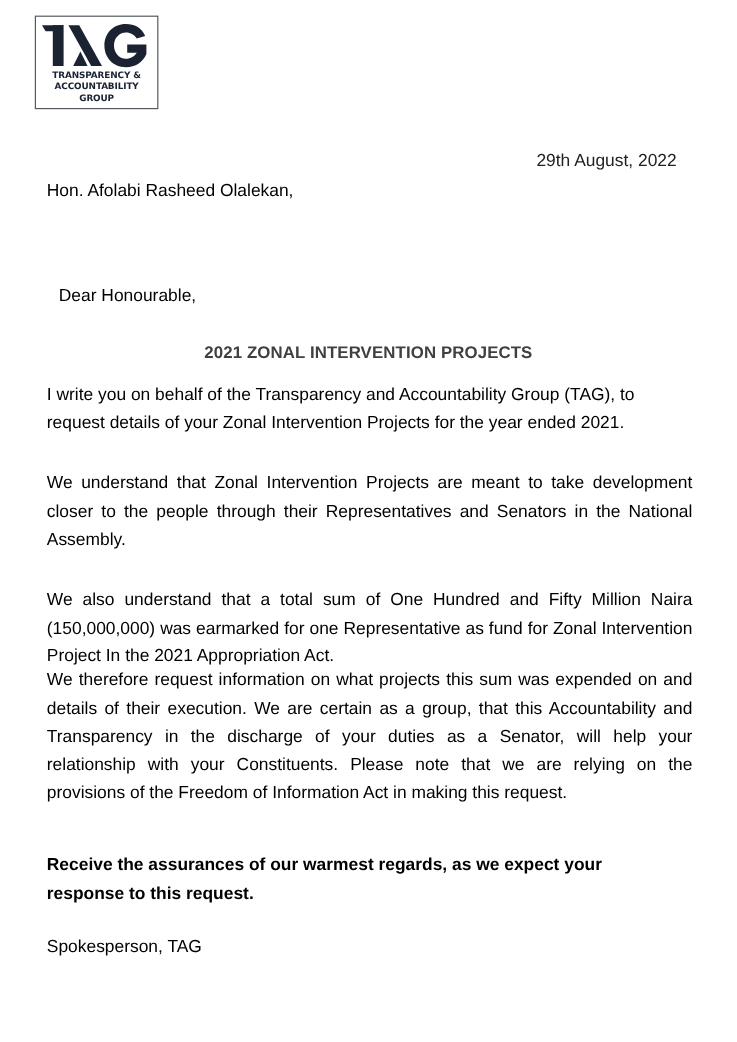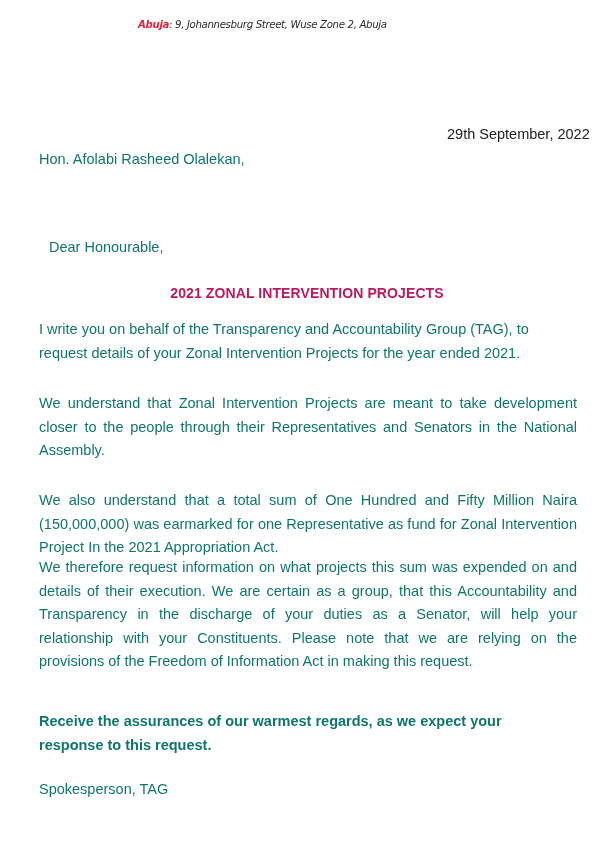--- a/index.html
+++ b/index.html
@@ -22,40 +22,56 @@
       position: absolute; left: 109px; top: 4px;
       font-family: "DejaVu Sans", sans-serif; font-style: italic; font-size: 10.2px;
       line-height: 15.6px; color: #2a2a2a; white-space: nowrap; letter-spacing: -0.35px;
     }
     .contacts .lbl { color: #d6283a; font-weight: bold; font-style: italic; }
     .contacts .gap { display: inline-block; width: 14px; }
     .date {
       position: absolute; left: 447px; top: 126px; font-size: 14.5px; color: #222;
     }
     .body-text {
-      position: absolute; left: 39px; width: 542px; font-size: 14.5px; line-height: 23.5px; color: #0f766e;
+      position: absolute; left: 39px; width: 542px; font-size: 14.5px; line-height: 23.5px; color: #000000;
     }
     .p { margin: 0; }
     .justify { text-align: justify; text-align-last: left; }
     .heading {
       position: absolute; left: 0; width: 614px; text-align: center; top: 285px;
-      font-weight: bold; font-size: 14px; color: #be185d; letter-spacing: 0.1px;
+      font-weight: bold; font-size: 14px; color: #404040; letter-spacing: 0.1px;
     }
   </style>
 </head>
 <body>
 
 <div class="letterhead">
+  <div class="logo">
+    <svg class="logo-mark" viewBox="0 0 96 40">
+
+      <polygon points="2,4 20,4 17,9 5,9" fill="#1b2332"></polygon>
+      <rect x="11" y="4" width="9" height="34" fill="#1b2332"></rect>
+
+      <polygon points="24,4 33,4 52,38 43,38" fill="#1b2332"></polygon>
+      <polygon points="28,38 34,26 40,38" fill="#1b2332"></polygon>
+
+      <path d="M88,13 C85,6 79,3 72,3 C61,3 54,11 54,21 C54,31 61,39 72,39 C80,39 86,35 89,28 L89,20 L73,20 L73,27 L81,27 C79,30 76,32 72,32 C66,32 62,27 62,21 C62,15 66,10 72,10 C76,10 79,12 81,15 Z" fill="#1b2332"></path>
+    </svg>
+    <div class="logo-text">
+      <div>TRANSPARENCY &amp;</div>
+      <div>ACCOUNTABILITY</div>
+      <div>GROUP</div>
+    </div>
+  </div>
 
   <div class="contacts">
-    <div><span class="lbl">Abuja</span>: <span>9, Johannesburg Street, Wuse Zone 2, Abuja</span></div>
   </div>
 </div>
 
-<div class="date">29th September, 2022</div>
+<div class="date">29th August, 2022</div>
 
 <div class="body-text" style="top:148px;">
   <p class="p">Hon. Afolabi Rasheed Olalekan,</p>
 </div>
 
 <div class="body-text" style="top:236px;margin-left:10px;">Dear Honourable,</div>
 
 <div class="heading">2021 ZONAL INTERVENTION PROJECTS</div>
 
 <div class="body-text" style="top:318px; width:520px;">

